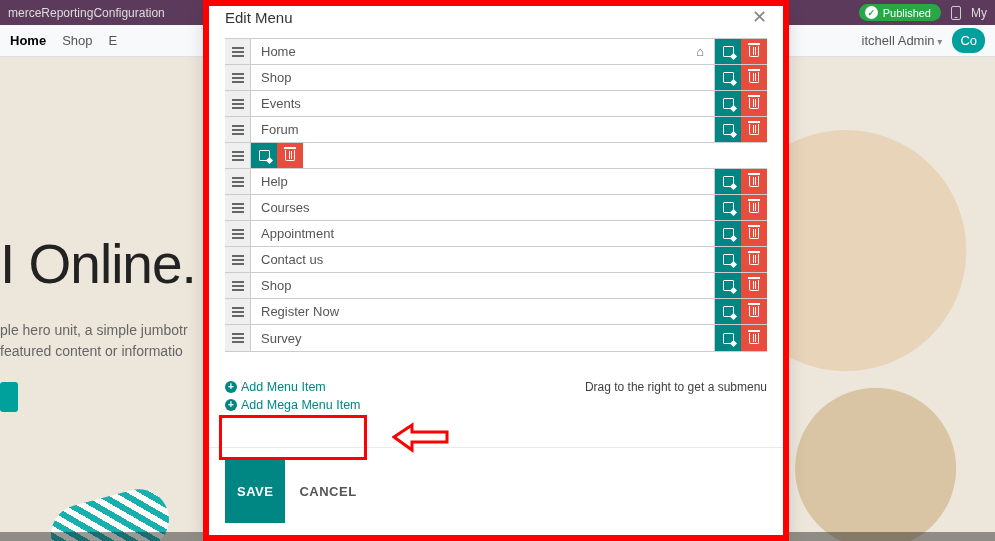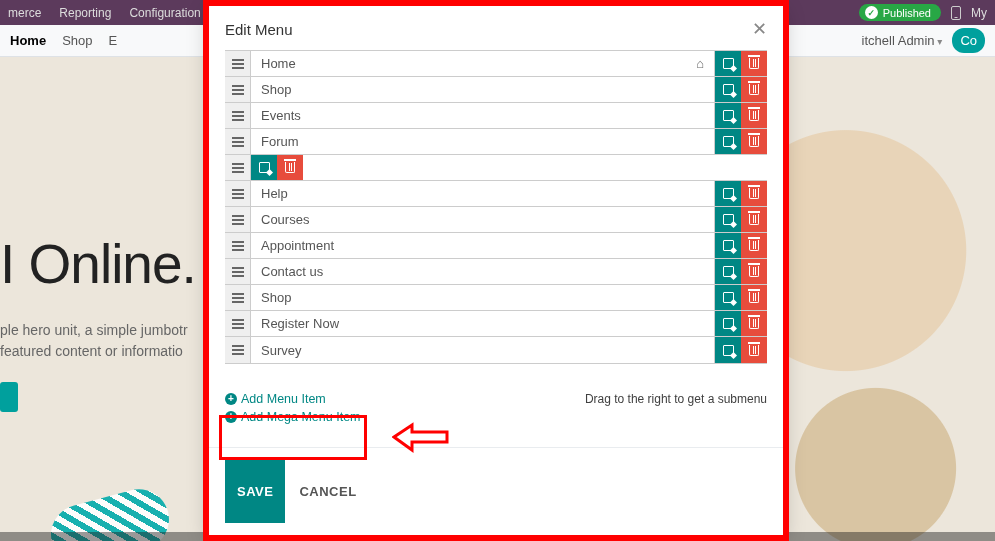--- a/index.html
+++ b/index.html
@@ -1,20 +1,20 @@
 <!DOCTYPE html>
 <html><head>
 <meta charset="utf-8">
 <style>
   * { box-sizing: border-box; margin: 0; padding: 0; }
   body { font-family: -apple-system, "Helvetica Neue", Arial, sans-serif; font-size: 13px; color: #495057; width: 995px; height: 541px; overflow: hidden; position: relative; background: #e8e8e8; }
 
   
   .topbar { background: #5c3a5c; height: 25px; display: flex; align-items: center; padding: 0 8px; color: #ddd; font-size: 12px; justify-content: space-between; }
-  .topbar-left { display: flex; gap: 18px; }
+  .topbar-left { display: flex; gap: 0; }
   .topbar-right { display: flex; align-items: center; gap: 10px; }
   .published-badge { background: #28a745; color: #fff; border-radius: 11px; padding: 2px 10px 2px 6px; display: flex; align-items: center; gap: 5px; font-size: 11px; }
   .check-circ { width: 13px; height: 13px; border-radius: 50%; background: #fff; color: #28a745; display: inline-flex; align-items: center; justify-content: center; font-size: 9px; font-weight: bold; }
   .mobile-ic { display:inline-block; width:10px; height:14px; border:1.5px solid #ccc; border-radius:2px; position:relative;}
   .mobile-ic::after{content:'';position:absolute;bottom:1px;left:50%;transform:translateX(-50%);width:3px;height:1px;background:#ccc;}
 
   
   .navbar { background: #f8f9fa; height: 32px; display: flex; align-items: center; padding: 0 10px; font-size: 13px; color: #555; justify-content: space-between; border-bottom: 1px solid #dee2e6; }
   .nav-left { display:flex; align-items:center; gap:16px; }
   .nav-left .active { font-weight: 600; color:#000;}
@@ -34,21 +34,21 @@
      background: repeating-linear-gradient(45deg,#0aa,#0aa 6px,#fff 6px,#fff 12px); border-radius:30px; transform:rotate(-15deg); opacity:.9;}
   .hero-text { position:absolute; top:175px; left:0; }
   .hero-text h1 { font-size:55px; font-weight:400; color:#222; letter-spacing:-1px;}
   .hero-text p { color:#666; font-size:14px; margin-top:24px; line-height:1.5;}
   .hero-btn { display:inline-block; margin-top:20px; background:#00a09d; width:18px; height:30px; border-radius:3px;}
   .dark-strip { position:absolute; left:0; right:0; top:475px; height:66px; background:rgba(30,30,30,.45);}
 
   
   .red-frame { position:absolute; top:0; left:203px; width:586px; height:541px; border:6px solid #ff0000; background:transparent; z-index:10; pointer-events:none;}
   .modal { position:absolute; top:6px; left:209px; width:574px; height:529px; background:#fff; z-index:9; display:flex; flex-direction:column; box-shadow:0 5px 20px rgba(0,0,0,.25);}
-  .modal-head { padding:14px 16px 12px; display:flex; justify-content:space-between; align-items:center;}
+  .modal-head { padding:2px 16px 12px; display:flex; justify-content:space-between; align-items:center;}
   .modal-head h4 { font-size:15px; font-weight:500; color:#333;}
   .close-x { font-size:18px; color:#888; cursor:pointer; line-height:1;}
   .modal-body { padding:0 16px 10px; flex:1; overflow:auto;}
   .menu-list { border-top:1px solid #ccc; border-bottom:1px solid #ccc;}
   .menu-row { display:flex; align-items:stretch; height:26px; border-bottom:1px solid #ccc;}
   .menu-row:last-child { border-bottom:none;}
   .drag-h { width:26px; background:#efefef; border-right:1px solid #ccc; display:flex; align-items:center; justify-content:center; color:#666; cursor:grab;}
   .burger { display:inline-block; width:12px; height:10px; border-top:2px solid #666; border-bottom:2px solid #666; position:relative;}
   .burger::before { content:''; position:absolute; top:2px; left:0; right:0; height:2px; background:#666;}
   .row-label { flex:1; padding:0 10px; display:flex; align-items:center; color:#555; font-size:13px; border-right:1px solid #ccc;}

